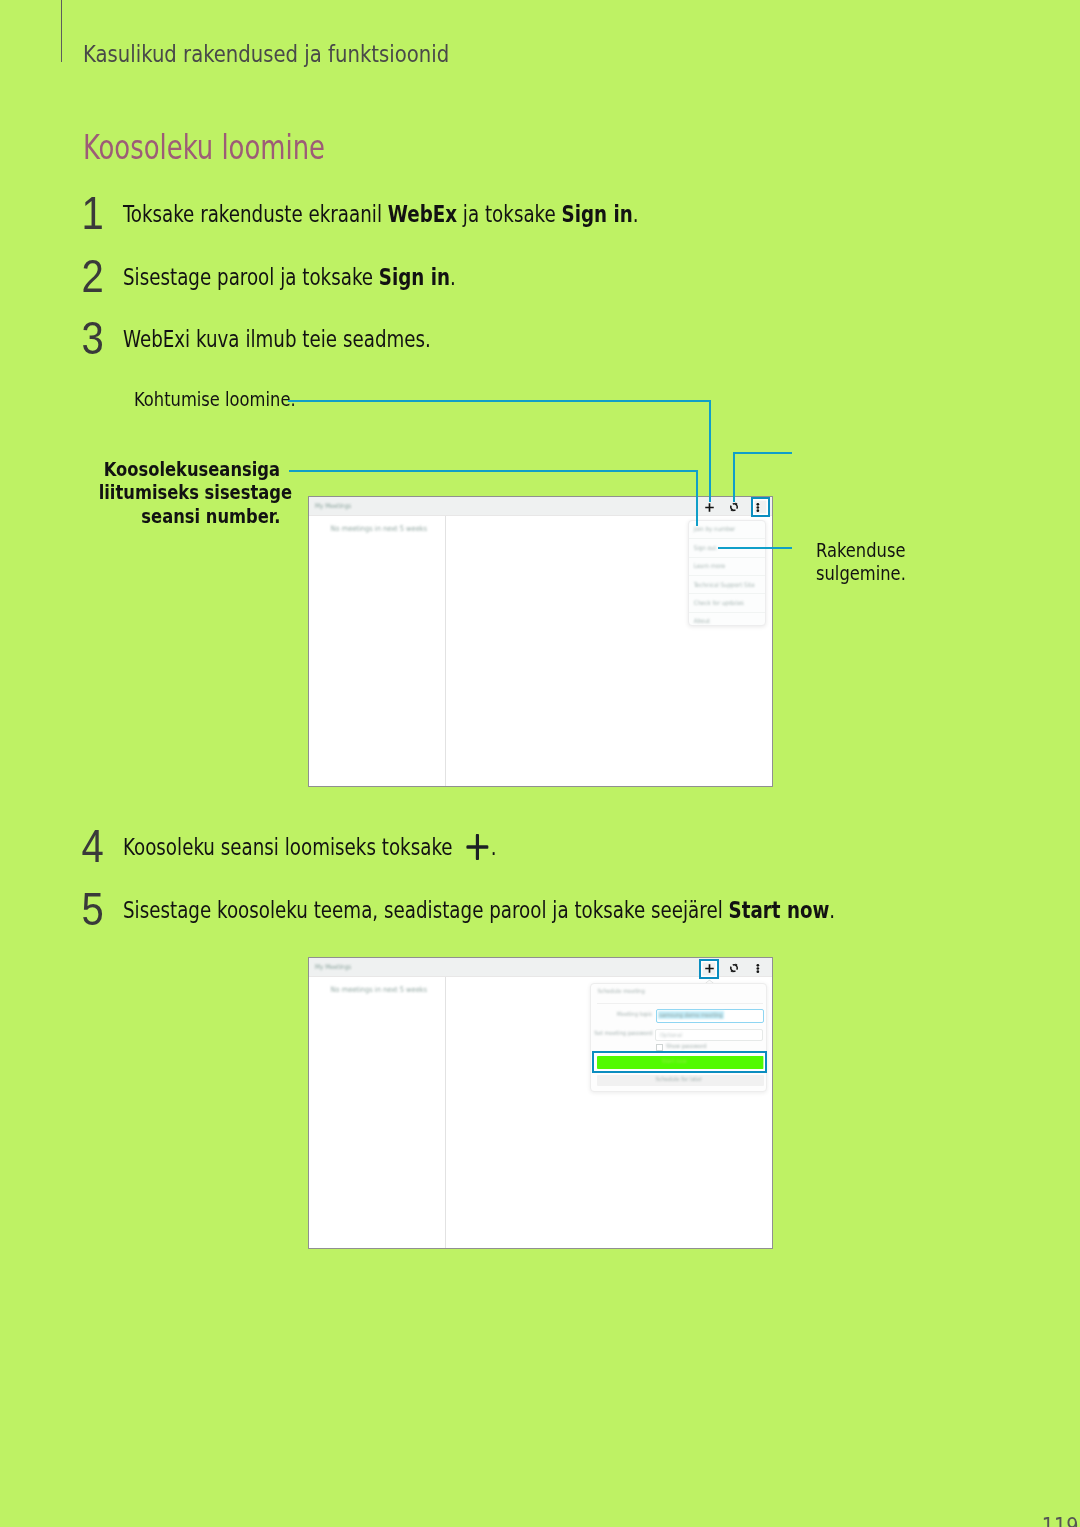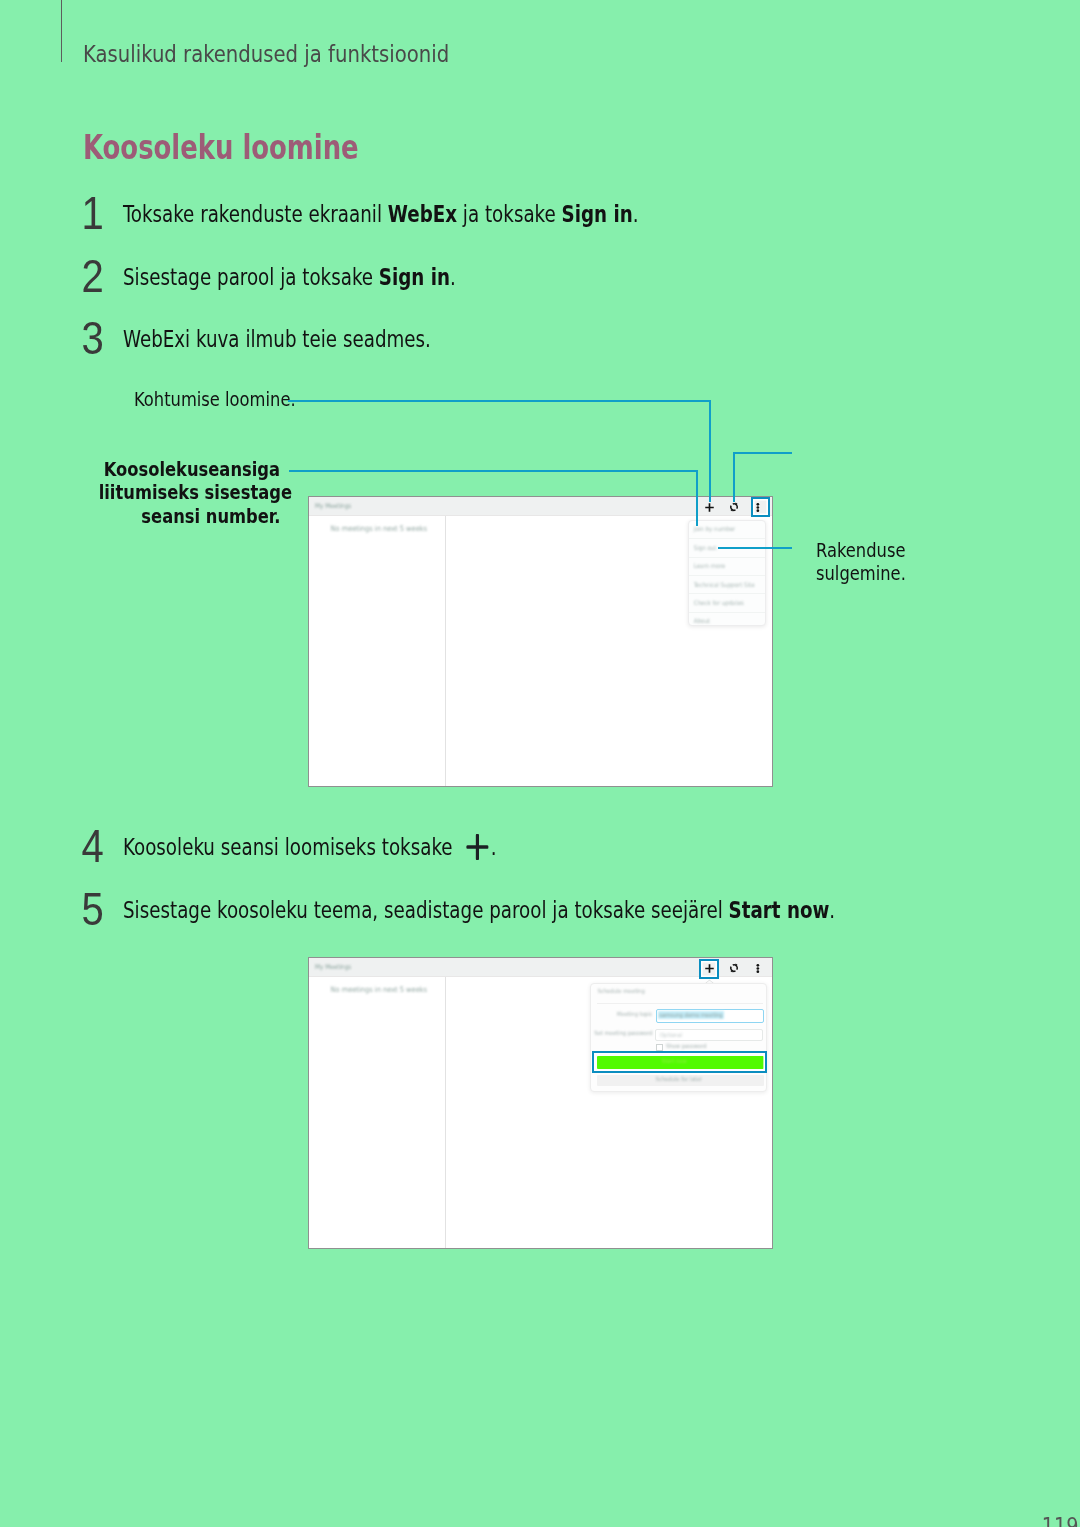--- a/index.html
+++ b/index.html
@@ -1,30 +1,30 @@
 <!DOCTYPE html>
 <html><head>
 <meta charset="utf-8">
 <style>
   html,body{margin:0;padding:0;}
   body{width:1080px;height:1527px;background:#ffffff;
        font-family:"DejaVu Sans Condensed","DejaVu Sans",sans-serif;
        -webkit-font-smoothing:antialiased;}
-  .page{position:relative;width:1080px;height:1527px;overflow:hidden;background:#86efac;}
+  .page{position:relative;width:1080px;height:1527px;overflow:hidden;background:#bef264;}
 
   
   .tx{display:inline-block;transform-origin:left top;white-space:nowrap;}
 
   
   .hdr-rule{position:absolute;left:61px;top:0;width:1.4px;height:62px;background:#5d5d5d;}
   .hdr-text{position:absolute;left:82.5px;top:40px;font-size:23.8px;color:#494949;}
   .hdr-text .tx{transform:scaleX(.918);}
 
   
-  .title{position:absolute;left:82.5px;top:128px;font-size:33.2px;color:#9d5c77;font-weight:bold;}
+  .title{position:absolute;left:82.5px;top:128px;font-size:33.2px;color:#9d5c77;font-weight:normal;}
   .title .tx{transform:scaleX(.867);}
 
   
   .step{position:absolute;left:123px;font-size:23.8px;color:#121212;}
   .step .tx{transform:scaleX(.854);}
   .step .num{position:absolute;left:-48px;top:-9px;width:36px;text-align:center;
              font-family:"Liberation Sans",sans-serif;
              font-size:45.5px;color:#3a3a3a;font-weight:400;line-height:1;}
   .step .num .tx{transform:scaleX(.88);transform-origin:center top;}
   .step b{font-weight:bold;}

